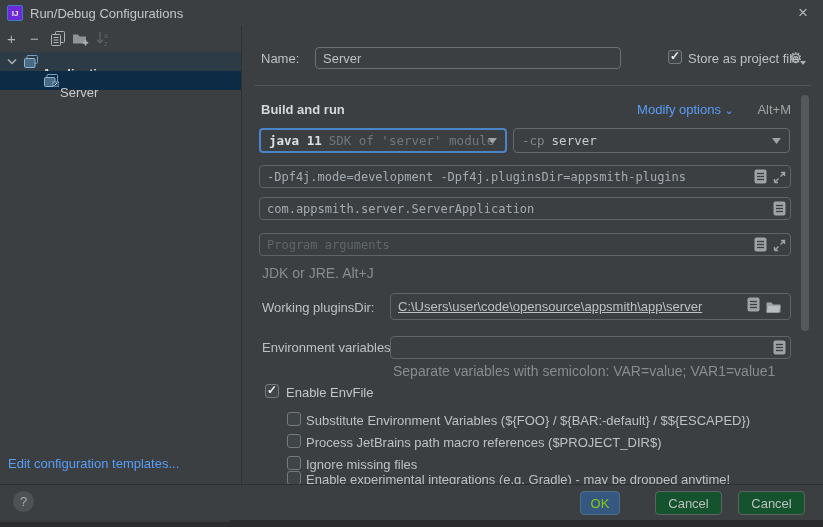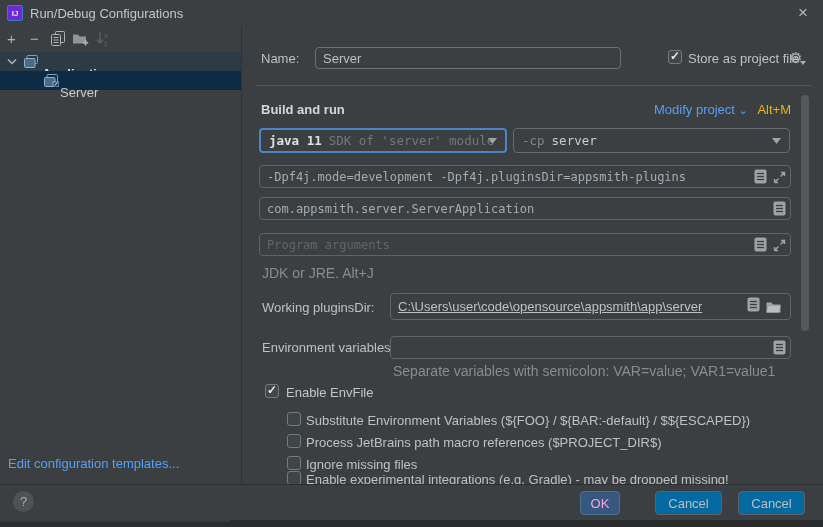--- a/index.html
+++ b/index.html
@@ -52,24 +52,24 @@
   .section-title { position:absolute; font-weight:bold; color:#d3d7da; }
   .scroll-thumb { position:absolute; left:801px; top:95px; width:8px; height:236px;
                   background:#55595c; border-radius:4px; }
 
   
   .footer { position:absolute; left:0; top:484px; width:823px; height:36px; background:#3c3f41;
             border-top:1px solid #2d2f31; }
   .help-btn { position:absolute; left:13px; top:6px; width:21px; height:21px; border-radius:50%;
               background:#4e5254; color:#a6abad; display:flex; align-items:center; justify-content:center;
               font-size:13px; cursor:pointer; }
-  .btn { position:absolute; top:6px; height:24px; border-radius:4px; background:#0369a1;
+  .btn { position:absolute; top:6px; height:24px; border-radius:4px; background:#14532d;
          border:1px solid #5e6264; color:#bbbfc2; font-size:13px; display:flex; align-items:center;
          justify-content:center; cursor:pointer; font-family:"Liberation Sans", sans-serif; }
-  .btn-ok { left:580px; width:40px; background:#365880; border-color:#4c708c; color:#f9a8d4; }
+  .btn-ok { left:580px; width:40px; background:#365880; border-color:#4c708c; color:#84cc16; }
   .btn-cancel { left:655px; width:67px; }
   .btn-apply { left:738px; width:67px; }
   .bottom-strip { position:absolute; left:0; top:520px; width:823px; height:7px; background:#292b2d; }
   .bottom-strip .seg { position:absolute; left:0; top:0; width:230px; height:2px; background:#37393c; }
   .gear { position:absolute; font-size:15px; color:#aab0b3; cursor:pointer; line-height:1; }
   .gear .mini-arrow { position:absolute; left:11px; top:11px; }
   svg { display:block; }
 </style>
 </head>
 <body>
@@ -155,23 +155,23 @@
   <div class="gear" style="left:789px; top:50px">⚙<span class="mini-arrow">
         <svg width="6" height="4" viewBox="0 0 6 4">
           <path d="M0 0 h6 l-3 4 z" fill="#aab0b3"></path>
         </svg>
       </span></div>
 
   <div class="hsep"></div>
 
   <div class="section-title" style="left:261px; top:102px">Build and run</div>
   <div class="abs" style="left:560px; top:102px; width:231px; text-align:right; white-space:nowrap">
-    <span class="link">Modify project</span>
+    <span class="link">Modify options</span>
     <span class="link" style="font-size:11px">⌄</span>
-    <span style="color:#eab308; margin-left:6px">Alt+M</span>
+    <span style="color:#a3a3a3; margin-left:20px">Alt+M</span>
   </div>
 
   <div class="combo focused" style="left:259px; top:128px; width:248px">
     <span style="font-weight:bold; color:#dde1e5">java 11</span>
     <span style="color:#70787e; margin-left:7px">SDK of 'server' module</span>
     <span class="arrow">
         <svg width="9" height="6" viewBox="0 0 9 6">
           <path d="M0 0 h9 l-4.5 6 z" fill="#9ea3a6"></path>
         </svg>
       </span>
@@ -279,21 +279,21 @@
   <div class="cb" style="left:287px; top:412px; background:#3f4447"></div>
   <div class="label" style="left:306px; top:413px">Substitute Environment Variables (${FOO} / ${BAR:-default} / $${ESCAPED})</div>
 
   <div class="cb" style="left:287px; top:434px; background:#3f4447"></div>
   <div class="label" style="left:306px; top:435px">Process JetBrains path macro references ($PROJECT_DIR$)</div>
 
   <div class="cb" style="left:287px; top:456px; background:#3f4447"></div>
   <div class="label" style="left:306px; top:457px">Ignore missing files</div>
 
   <div class="cb" style="left:287px; top:471px; background:#3f4447"></div>
-  <div class="label" style="left:306px; top:472px">Enable experimental integrations (e.g. Gradle) - may be dropped missing!</div>
+  <div class="label" style="left:306px; top:472px">Enable experimental integrations (e.g. Gradle) - may be dropped anytime!</div>
 
   <div class="scroll-thumb"></div>
 
   <div class="footer">
     <div class="help-btn">?</div>
     <button class="btn btn-ok">OK</button>
     <button class="btn btn-cancel">Cancel</button>
     <button class="btn btn-apply">Cancel</button>
   </div>
 

